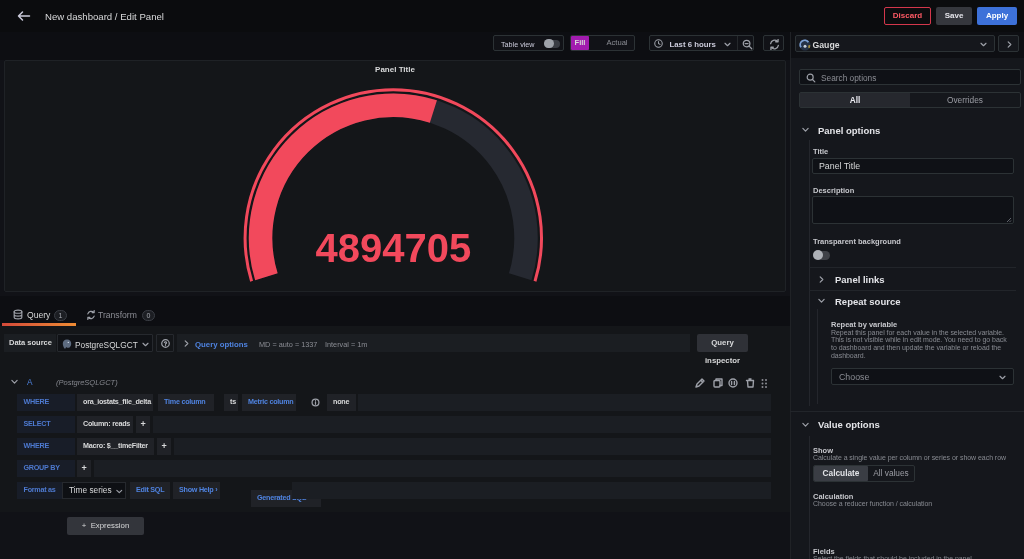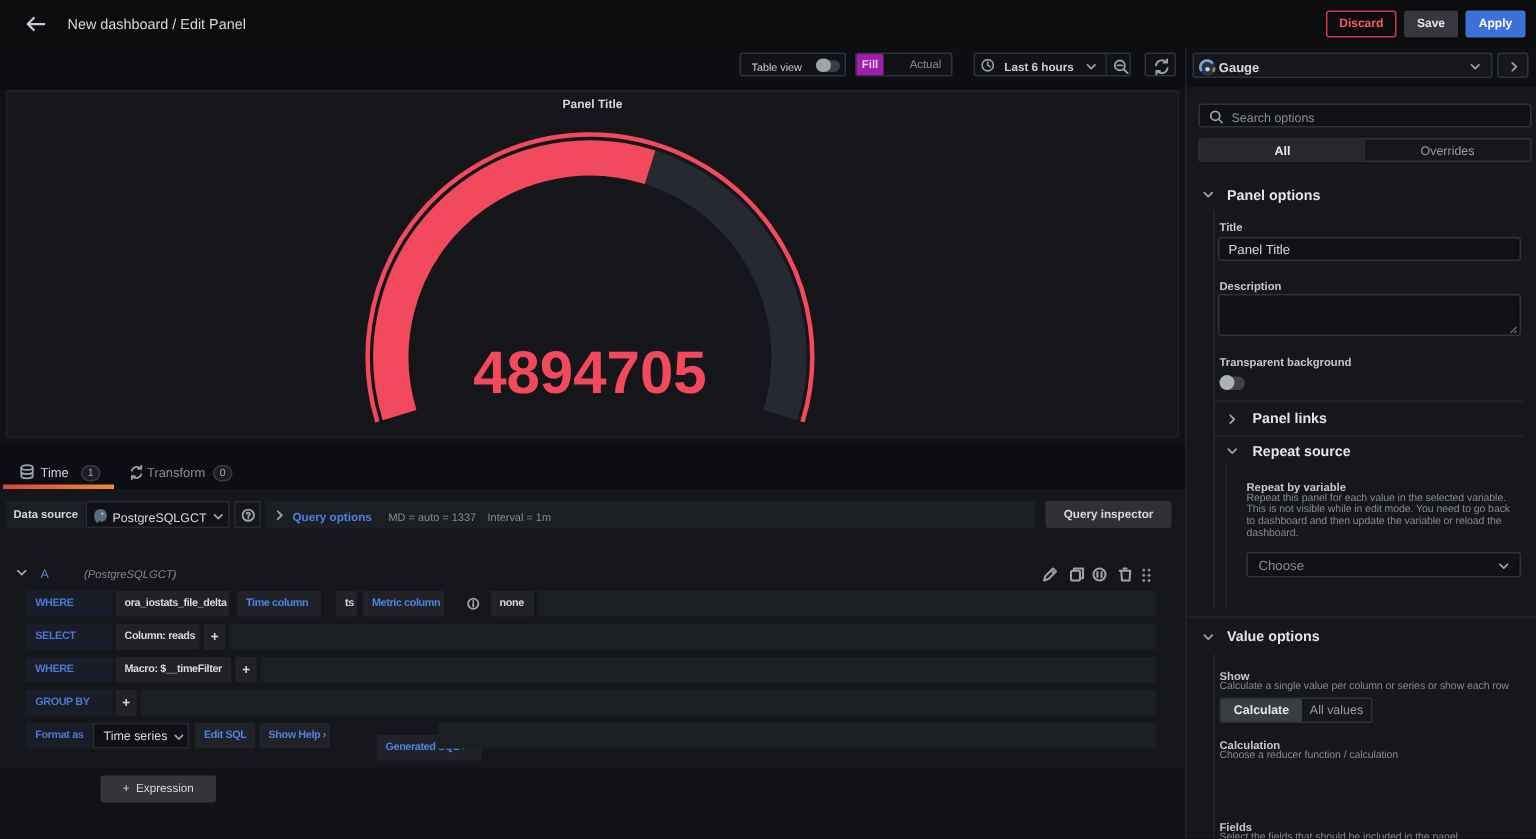--- a/index.html
+++ b/index.html
@@ -77,21 +77,21 @@
 
 <div class="abs" style="left:340px;top:296.5px;width:110px;height:1.5px;background:#44474e;border-radius:1px;"></div>
 
 <div class="abs" style="left:0;top:300px;width:790px;height:259px;background:#111217;"></div>
 <div class="abs" style="left:0;top:296px;width:790px;height:30px;background:#0d0e12;"></div>
 
 <svg class="abs" style="left:13px;top:309px;" width="10" height="11" viewBox="0 0 12 12">
       <ellipse cx="6" cy="2.6" rx="4.6" ry="1.9" class="ico" stroke="#d8d9da" stroke-width="1.2"></ellipse>
       <path d="M1.4 2.6 v6.8 c0 1 2.1 1.9 4.6 1.9 s4.6 -.9 4.6 -1.9 v-6.8 M1.4 6 c0 1 2.1 1.9 4.6 1.9 s4.6 -.9 4.6 -1.9" class="ico" stroke="#d8d9da" stroke-width="1.2"></path>
     </svg>
-<div class="abs" style="left:27px;top:310px;font-size:8.6px;font-weight:500;color:#d8d9da;">Time</div>
+<div class="abs" style="left:27px;top:310px;font-size:8.6px;font-weight:500;color:#d8d9da;">Query</div>
 <div class="abs" style="left:54px;top:309.5px;width:13px;height:11px;border:1px solid #3a3d44;border-radius:6px;background:#1c1e23;color:#a5a8af;font-size:7px;text-align:center;line-height:9.5px;">1</div>
 <div class="abs" style="left:2px;top:323px;width:74px;height:2.5px;background:linear-gradient(90deg,#d44a3a,#ef8c34);"></div>
 <svg class="abs" style="left:86px;top:310px;" width="10" height="10" viewBox="0 0 12 12">
       <path d="M2.2 4.6 A4.2 4.2 0 0 1 9.3 2.9 M9.8 0.6 v2.5 h-2.5 M9.8 7.4 A4.2 4.2 0 0 1 2.7 9.1 M2.2 11.4 V8.9 h2.5" class="ico" stroke="#8b8d94" stroke-width="1.1"></path>
     </svg>
 <div class="abs" style="left:98px;top:310px;font-size:8.6px;font-weight:500;color:#8b8d94;">Transform</div>
 <div class="abs" style="left:142px;top:309.5px;width:13px;height:11px;border:1px solid #3a3d44;border-radius:6px;background:#1c1e23;color:#a5a8af;font-size:7px;text-align:center;line-height:9.5px;">0</div>
 
 <div class="abs" style="left:0;top:326px;width:790px;height:186px;background:#141619;"></div>
 
@@ -112,21 +112,21 @@
         <path d="M3.8 3.9 a1.2 1.1 0 1 1 1.6 1.3 c-.4.2-.4.4-.4.7 M5 7.3 v.1" class="ico" stroke="#ccccdc" stroke-width="1"></path>
       </svg>
 </div>
 <div class="abs" style="left:177px;top:334px;width:513px;height:18px;background:#1b1e22;"></div>
 <svg class="abs" style="left:184px;top:339.5px;" width="5" height="7" viewBox="0 0 5 8">
       <path d="M1 1 L4 4 L1 7" class="ico" stroke="#ccccdc" stroke-width="1.2"></path>
     </svg>
 <div class="abs" style="left:195px;top:339.5px;font-size:7.8px;font-weight:bold;color:#4f83e0;">Query options</div>
 <div class="abs" style="left:259px;top:340px;font-size:7.3px;color:#8b8d94;">MD = auto = 1337</div>
 <div class="abs" style="left:325px;top:340px;font-size:7.3px;color:#8b8d94;">Interval = 1m</div>
-<div class="abs" style="left:697px;top:334px;width:84px;height:18px;background:#2f3137;border-radius:2px;color:#d8d9da;font-size:7.8px;font-weight:bold;text-align:center;line-height:18px;">Query inspector</div>
+<div class="abs" style="left:697px;top:334px;width:51px;height:18px;background:#2f3137;border-radius:2px;color:#d8d9da;font-size:7.8px;font-weight:bold;text-align:center;line-height:18px;">Query inspector</div>
 
 <svg class="abs" style="left:11px;top:378.5px;" width="7" height="5.5" viewBox="0 0 8 6">
       <path d="M1 1.5 L4 4.5 L7 1.5" class="ico" stroke="#ccccdc" stroke-width="1.3"></path>
     </svg>
 <div class="abs" style="left:27px;top:377px;font-size:8.3px;font-weight:500;color:#4f83e0;">A</div>
 <div class="abs" style="left:56px;top:377.5px;font-size:7.5px;font-style:italic;color:#84868d;">(PostgreSQLGCT)</div>
 <svg class="abs" style="left:695px;top:378px;" width="73" height="10" viewBox="0 0 73 10">
   <g class="ico" stroke="#8b8d94" stroke-width="1">
     <path d="M1 9 l1-3 5-5 2 2 -5 5z M5.8 2.2 l2 2"></path>
     <rect x="19" y="2.5" width="6" height="6.5" rx="1"></rect>

